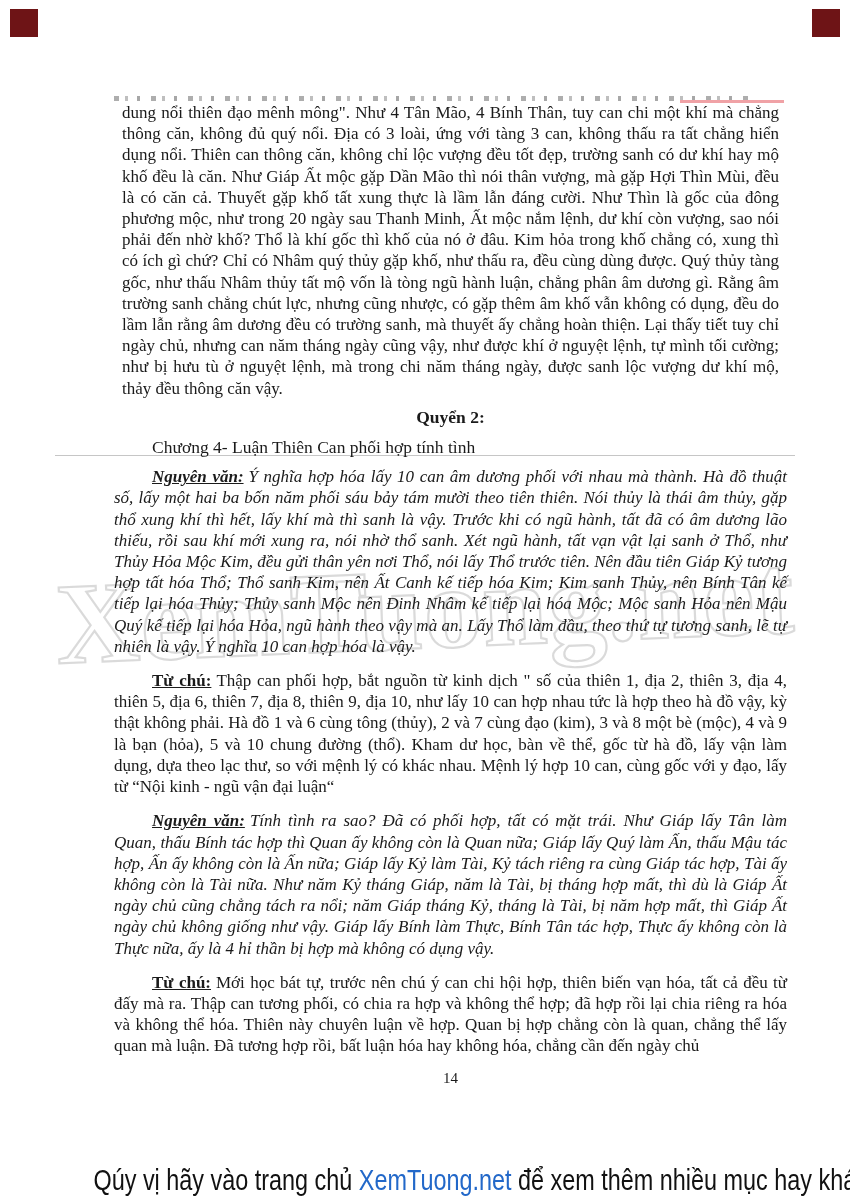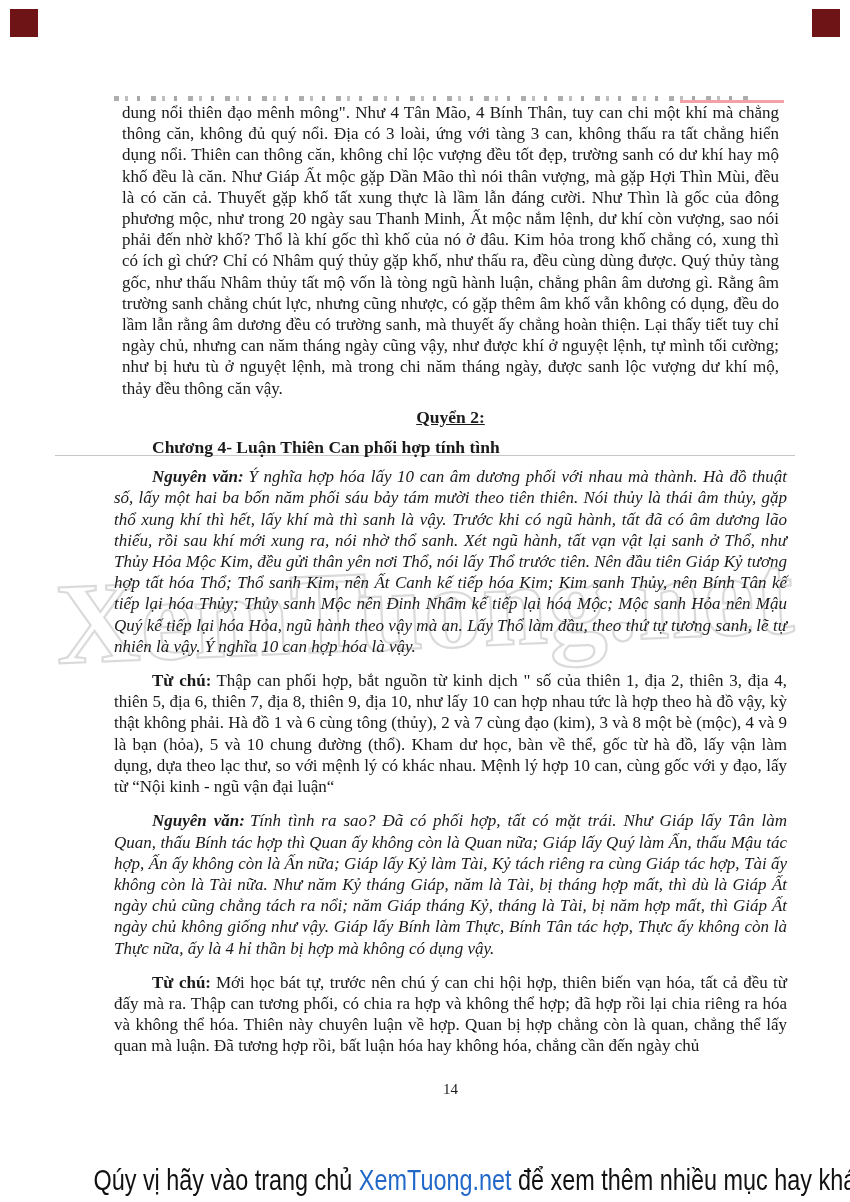--- a/index.html
+++ b/index.html
@@ -25,30 +25,29 @@
     -webkit-text-stroke:2.2px #d7d7d7; transform:rotate(-2.4deg); opacity:.9;
     z-index:1; pointer-events:none;
   }
   .column {
     position:absolute; left:114px; top:94px; width:673px; z-index:2;
     font-size:17px; line-height:21.2px; text-align:justify;
   }
   .para-open { margin:8px; }
   .h-quyen {
     margin-top:0; text-align:center; font-weight:bold; font-size:17.5px;
-    text-decoration:underline;
   }
-  .h-chapter { margin-top:9px; padding-left:38px; font-weight:bold; font-size:17.5px; text-align:left; }
+  .h-chapter { margin-top:9px; padding-left:38px; font-weight:normal; font-size:17.5px; text-align:left; }
   .section { margin-top:13px; text-indent:38px; }
   .section.first { margin-top:8px; }
-  .section .lead { margin-right:5px; }
+  .section .lead { margin-right:5px;text-decoration:underline; }
   .section.italic { font-style:italic; }
   .section.italic .lead { font-style:italic; font-weight:bold; }
   .section.normal .lead { font-style:normal; font-weight:bold; }
-  .page-number { margin-top:22px; text-align:center; font-size:15px; text-indent:0; }
+  .page-number { margin-top:11px; text-align:center; font-size:15px; text-indent:0; }
   .footer {
     position:absolute; left:0; right:0; bottom:5px; z-index:3; text-align:center;
     font-family:"Liberation Sans", sans-serif; font-size:30px; color:#111;
     white-space:nowrap; transform:scaleX(0.78);
   }
   .footer .site { color:#2268c9; }
 </style>
 </head>
 <body>
 

